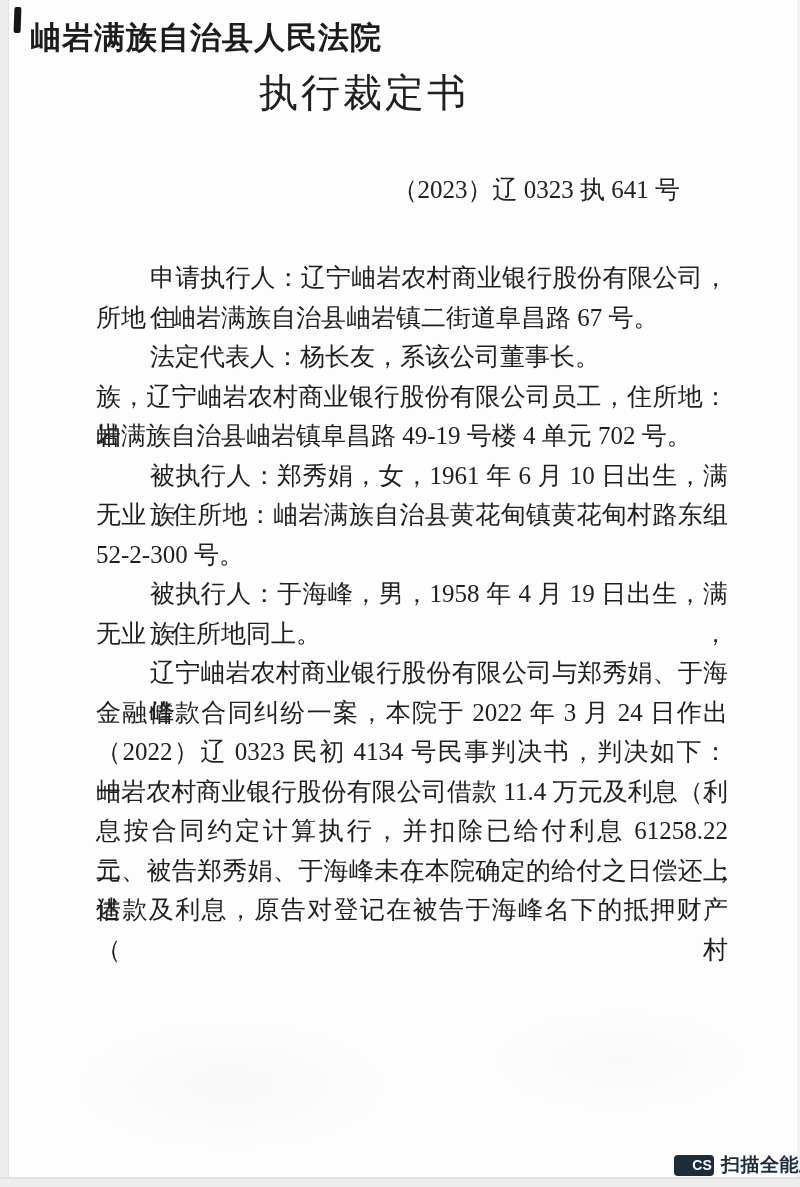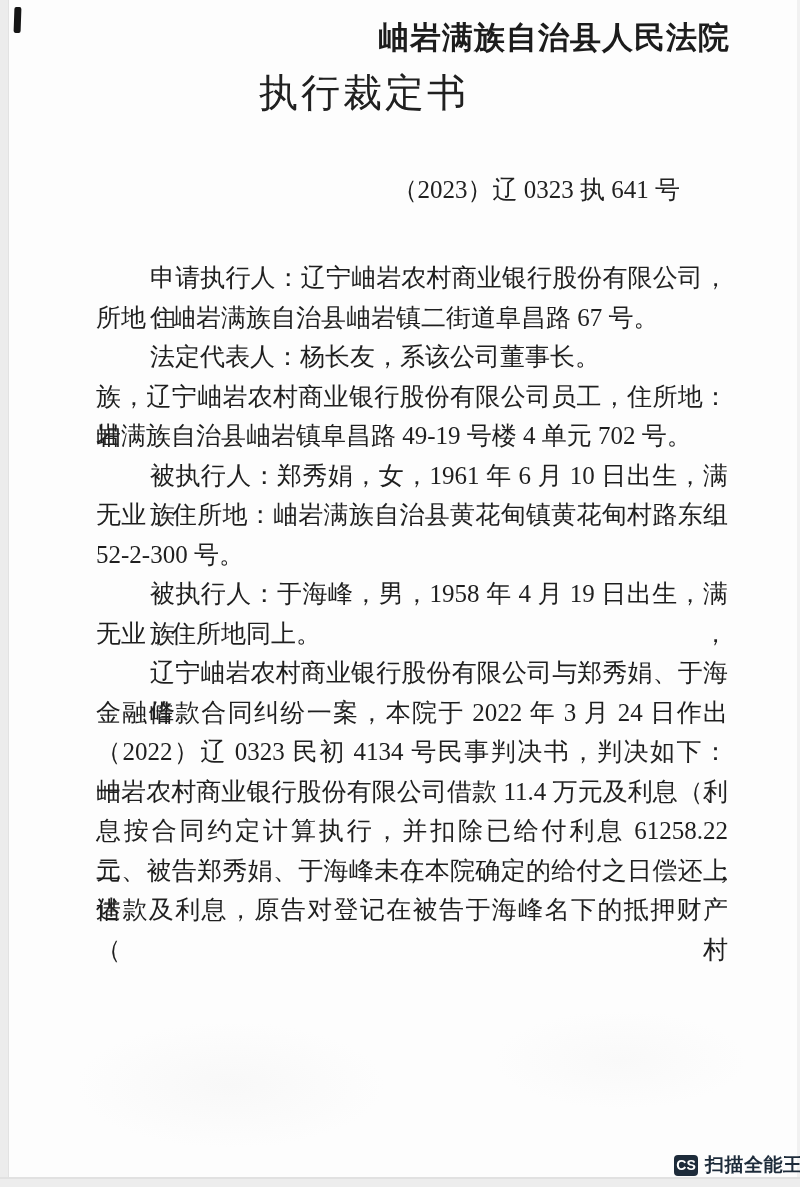--- a/index.html
+++ b/index.html
@@ -29,21 +29,21 @@
     position: absolute; left: 0; bottom: 0; width: 100%; height: 8px;
     background: #ededed; border-top: 2px solid #e1e1e1;
   }
   .scan-mark {
     position: absolute; left: 14px; top: 7px; width: 7px; height: 26px;
     background: #161616; border-radius: 2px; transform: rotate(2deg);
   }
 
   .court-name {
     position: absolute; left: 30px; top: 17px; width: 700px;
-    text-align: right; font-size: 31px; font-weight: bold;
+    text-align: left; font-size: 31px; font-weight: bold;
     letter-spacing: 1px;
     color: #1c1c1c;
   }
   .doc-title {
     position: absolute; left: 14px; top: 66px; width: 700px;
     text-align: center; font-size: 39px; font-weight: normal;
     letter-spacing: 3px;
     color: #202020;
   }
   .case-number {
@@ -69,21 +69,21 @@
 
   .watermark {
     position: absolute; left: 674px; top: 1152px;
     display: flex; align-items: center; gap: 7px;
     font-family: "Liberation Sans", "DejaVu Sans", sans-serif;
   }
   .wm-badge {
     width: 24px; height: 21px; flex: 0 0 auto;
     background: #1d2b3a; color: #ffffff; border-radius: 4px;
     font-size: 14px; font-weight: bold;
-    display: flex; align-items: center; justify-content: center;
+    display: flex; align-items: center; justify-content: center; padding-left: 16px;
   }
   .wm-label {
     font-size: 19px; font-weight: bold; color: #1d2b3a;
     letter-spacing: 0.5px; white-space: nowrap;
   }
 </style>
 </head>
 <body>
 
 <div class="page">

